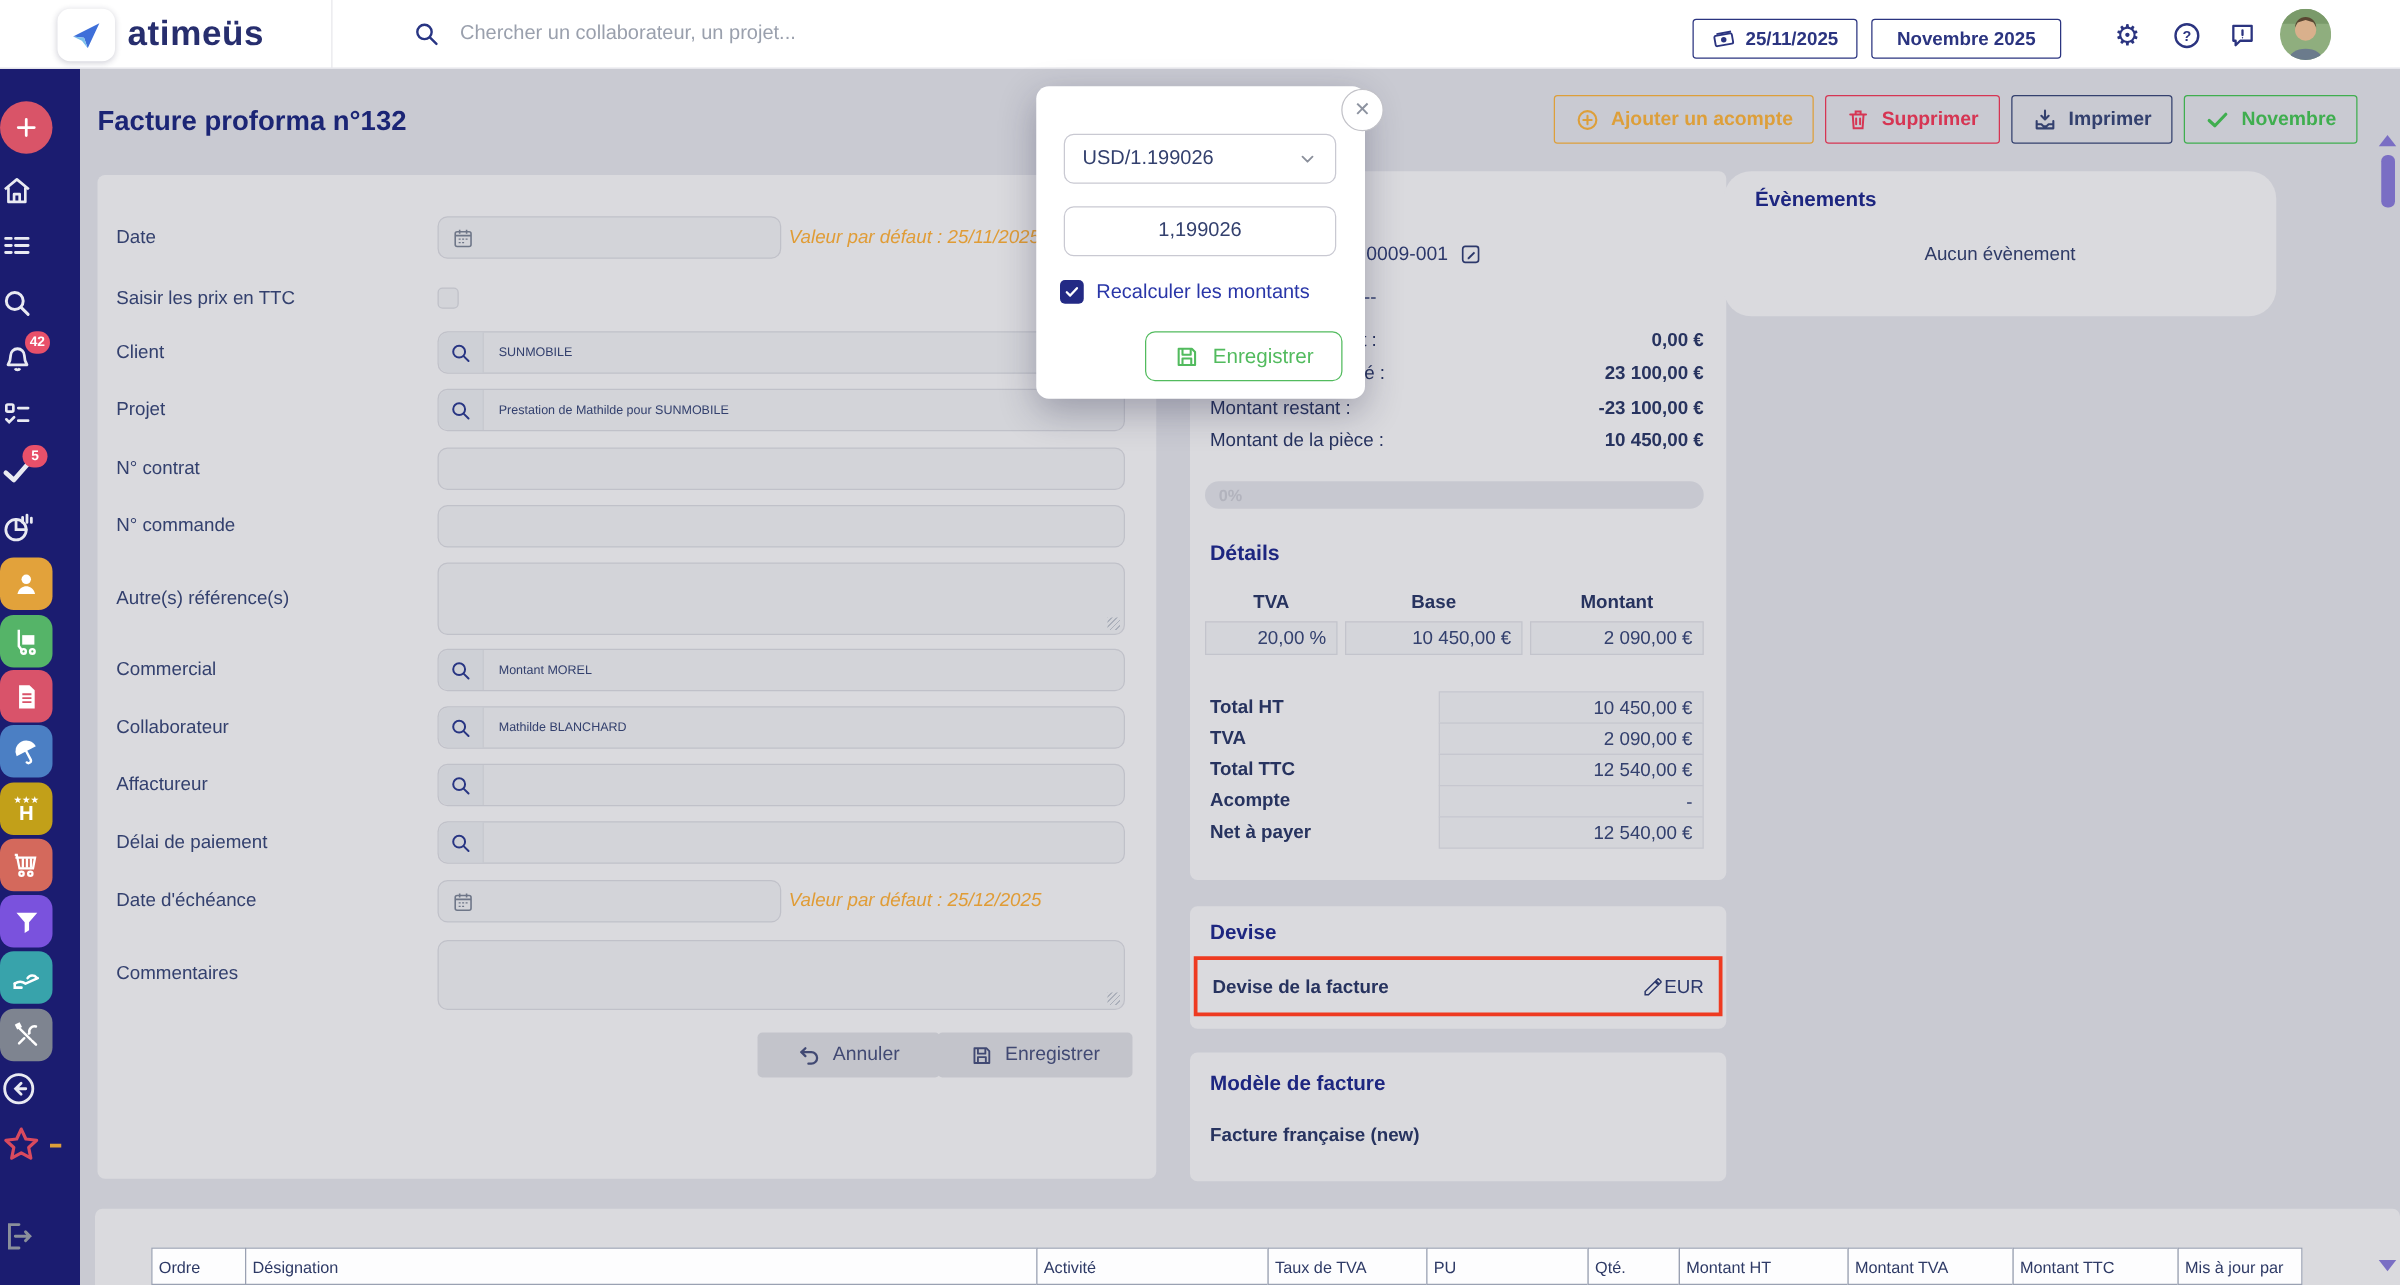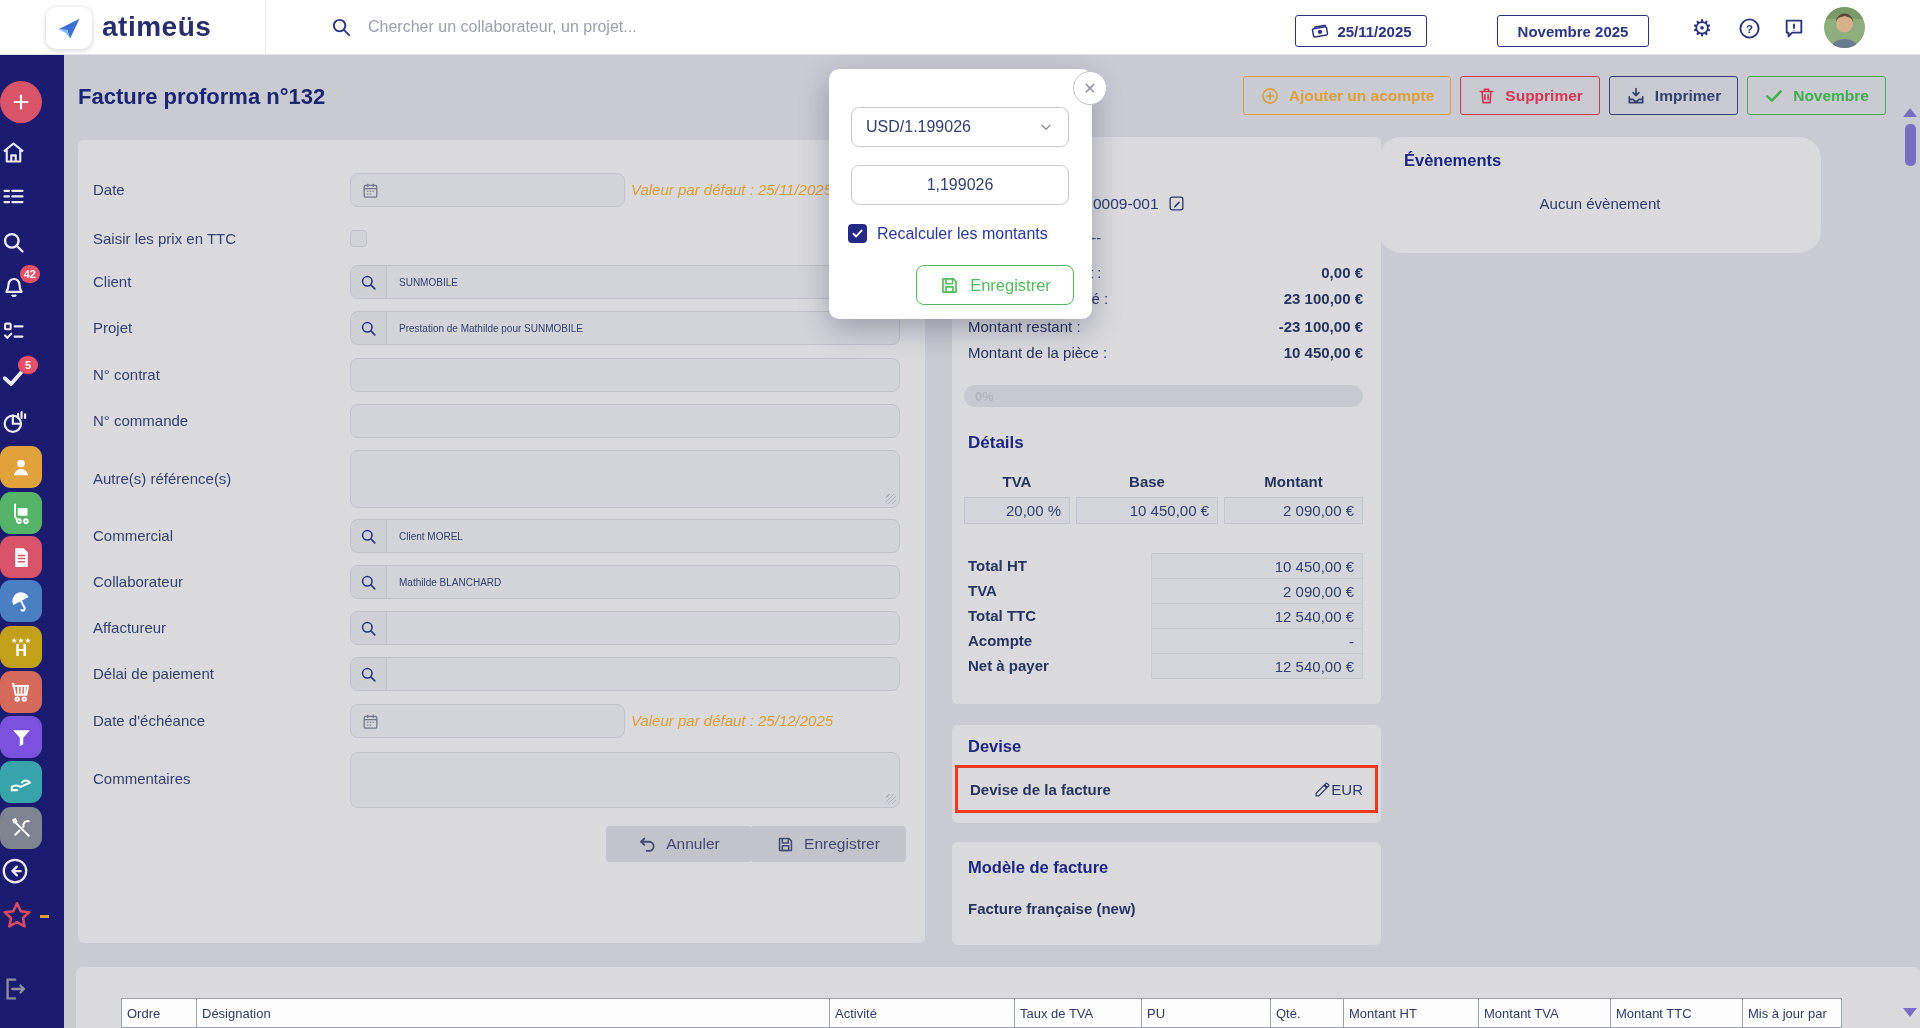--- a/index.html
+++ b/index.html
@@ -9,21 +9,21 @@
 
   
   .topbar { position:absolute; left:0; top:0; width:1920px; height:55px; background:#ffffff; border-bottom:1px solid #e3e4e9; z-index:20; }
   .logo-tile { position:absolute; left:46px; top:7px; width:46px; height:42px; background:#fff; border-radius:10px; box-shadow:0 1px 5px rgba(30,30,70,.22); display:flex; align-items:center; justify-content:center; }
   .logo-text { position:absolute; left:102px; top:11px; font-size:28px; font-weight:600; color:#272e6e; letter-spacing:.5px; }
   .topbar-divider { position:absolute; left:265px; top:0; width:1px; height:55px; background:#e7e7ec; }
   .hsearch-icon { position:absolute; left:330px; top:16px; }
   .hsearch { position:absolute; left:368px; top:13px; width:640px; height:28px; border:none; outline:none; background:transparent; font-family:inherit; font-size:16px; color:#33406e; }
   .hsearch::placeholder { color:#9aa0ad; }
   .hbtn { position:absolute; top:15px; height:32px; border:1.5px solid #2b3480; border-radius:3px; background:#fff; color:#2b3480; font-size:15px; font-weight:600; display:flex; align-items:center; justify-content:center; gap:7px; }
-  .hbtn.date { left:1295px; width:132px; }
+  .hbtn.date { left:1354px; width:132px; }
   .hbtn.month { left:1497px; width:152px; }
   .hicon { position:absolute; top:16px; width:24px; height:24px; color:#2b3480; display:flex; align-items:center; justify-content:center; }
   .hicon.gear { left:1690px; font-size:23px; line-height:22px; }
   .hicon.help { left:1737px; }
   .hicon.fb { left:1782px; }
   .avatar { position:absolute; left:1824px; top:7px; width:41px; height:41px; border-radius:50%; overflow:hidden; }
 
   
   .sidebar { position:absolute; left:0; top:55px; width:64px; height:973px; background:#1b1c70; z-index:15; }
   .sitem { position:absolute; left:0; width:80px; display:flex; color:#e9eaf2; }
@@ -424,21 +424,21 @@
 
     <div class="frow" style="top:379px;height:36px">
       <label class="flabel">Commercial</label>
       <div class="finput wide">
         <span class="sprefix">
             <svg width="19" height="19" viewBox="0 0 24 24" fill="none" stroke="currentColor" stroke-width="2">
               <circle cx="10.5" cy="10.5" r="6"></circle>
               <path d="M15 15l5 5" stroke-linecap="round"></path>
             </svg>
           </span>
-        <span class="sval">Client MOREL</span>
+        <span class="sval">Montant MOREL</span>
       </div>
     </div>
 
     <div class="frow" style="top:425px;height:36px">
       <label class="flabel">Collaborateur</label>
       <div class="finput wide">
         <span class="sprefix">
             <svg width="19" height="19" viewBox="0 0 24 24" fill="none" stroke="currentColor" stroke-width="2">
               <circle cx="10.5" cy="10.5" r="6"></circle>
               <path d="M15 15l5 5" stroke-linecap="round"></path>

